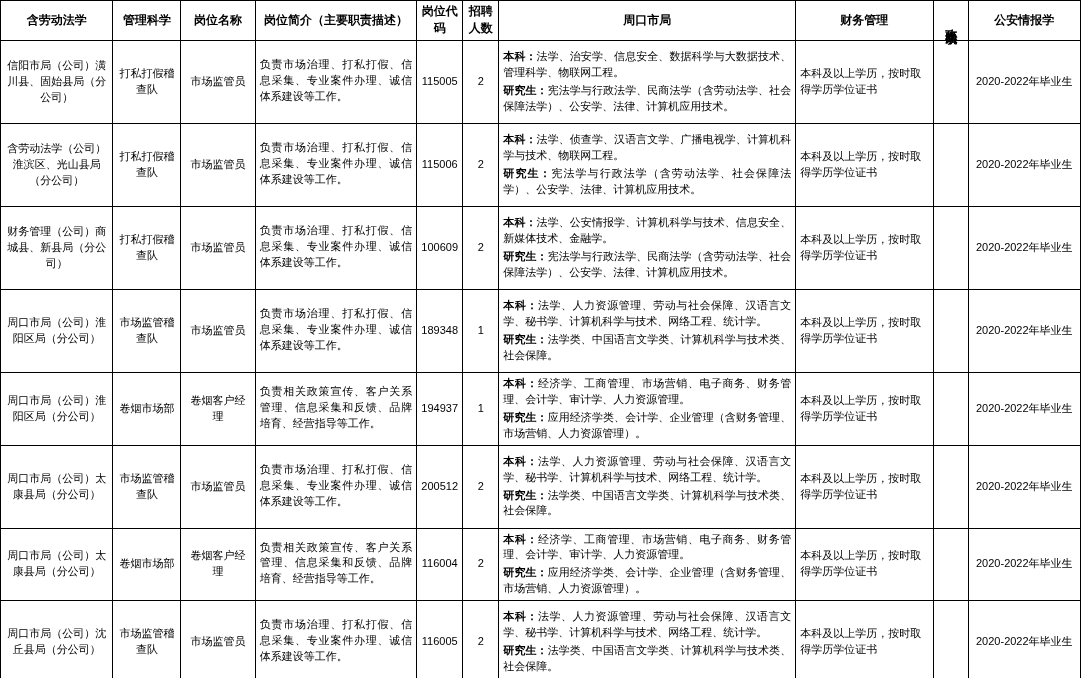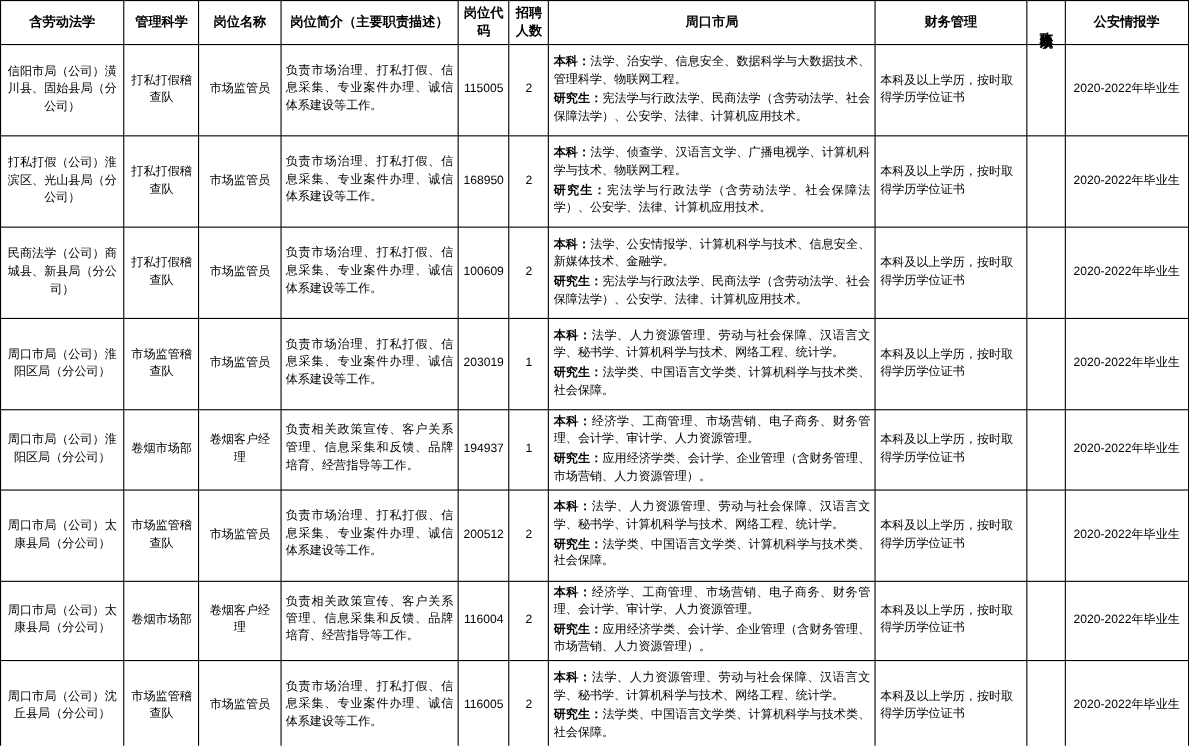--- a/index.html
+++ b/index.html
@@ -107,55 +107,55 @@
       <td class="ctr">2</td>
       <td class="major">
         <div class="major-block"><span class="lbl">本科：</span><span>法学、治安学、信息安全、数据科学与大数据技术、管理科学、物联网工程。</span></div>
         <div class="major-block"><span class="lbl">研究生：</span><span>宪法学与行政法学、民商法学（含劳动法学、社会保障法学）、公安学、法律、计算机应用技术。</span></div>
       </td>
       <td class="edu">本科及以上学历，按时取得学历学位证书</td>
       <td class="ctr"></td>
       <td class="ctr">2020-2022年毕业生</td>
     </tr>
     <tr class="row-115006">
-      <td class="ctr">打私打假（公司）淮滨区、光山县局（分公司）</td>
+      <td class="ctr">含劳动法学（公司）淮滨区、光山县局（分公司）</td>
       <td class="ctr">打私打假稽查队</td>
       <td class="ctr">市场监管员</td>
       <td class="just">负责市场治理、打私打假、信息采集、专业案件办理、诚信体系建设等工作。</td>
-      <td class="ctr">168950</td>
+      <td class="ctr">115006</td>
       <td class="ctr">2</td>
       <td class="major">
         <div class="major-block"><span class="lbl">本科：</span><span>法学、侦查学、汉语言文学、广播电视学、计算机科学与技术、物联网工程。</span></div>
         <div class="major-block"><span class="lbl">研究生：</span><span>宪法学与行政法学（含劳动法学、社会保障法学）、公安学、法律、计算机应用技术。</span></div>
       </td>
       <td class="edu">本科及以上学历，按时取得学历学位证书</td>
       <td class="ctr"></td>
       <td class="ctr">2020-2022年毕业生</td>
     </tr>
     <tr class="row-115007">
-      <td class="ctr">民商法学（公司）商城县、新县局（分公司）</td>
+      <td class="ctr">财务管理（公司）商城县、新县局（分公司）</td>
       <td class="ctr">打私打假稽查队</td>
       <td class="ctr">市场监管员</td>
       <td class="just">负责市场治理、打私打假、信息采集、专业案件办理、诚信体系建设等工作。</td>
       <td class="ctr">100609</td>
       <td class="ctr">2</td>
       <td class="major">
         <div class="major-block"><span class="lbl">本科：</span><span>法学、公安情报学、计算机科学与技术、信息安全、新媒体技术、金融学。</span></div>
         <div class="major-block"><span class="lbl">研究生：</span><span>宪法学与行政法学、民商法学（含劳动法学、社会保障法学）、公安学、法律、计算机应用技术。</span></div>
       </td>
       <td class="edu">本科及以上学历，按时取得学历学位证书</td>
       <td class="ctr"></td>
       <td class="ctr">2020-2022年毕业生</td>
     </tr>
     <tr class="row-116001">
       <td class="ctr">周口市局（公司）淮阳区局（分公司）</td>
       <td class="ctr">市场监管稽查队</td>
       <td class="ctr">市场监管员</td>
       <td class="just">负责市场治理、打私打假、信息采集、专业案件办理、诚信体系建设等工作。</td>
-      <td class="ctr">203019</td>
+      <td class="ctr">189348</td>
       <td class="ctr">1</td>
       <td class="major">
         <div class="major-block"><span class="lbl">本科：</span><span>法学、人力资源管理、劳动与社会保障、汉语言文学、秘书学、计算机科学与技术、网络工程、统计学。</span></div>
         <div class="major-block"><span class="lbl">研究生：</span><span>法学类、中国语言文学类、计算机科学与技术类、社会保障。</span></div>
       </td>
       <td class="edu">本科及以上学历，按时取得学历学位证书</td>
       <td class="ctr"></td>
       <td class="ctr">2020-2022年毕业生</td>
     </tr>
     <tr class="row-116002">

